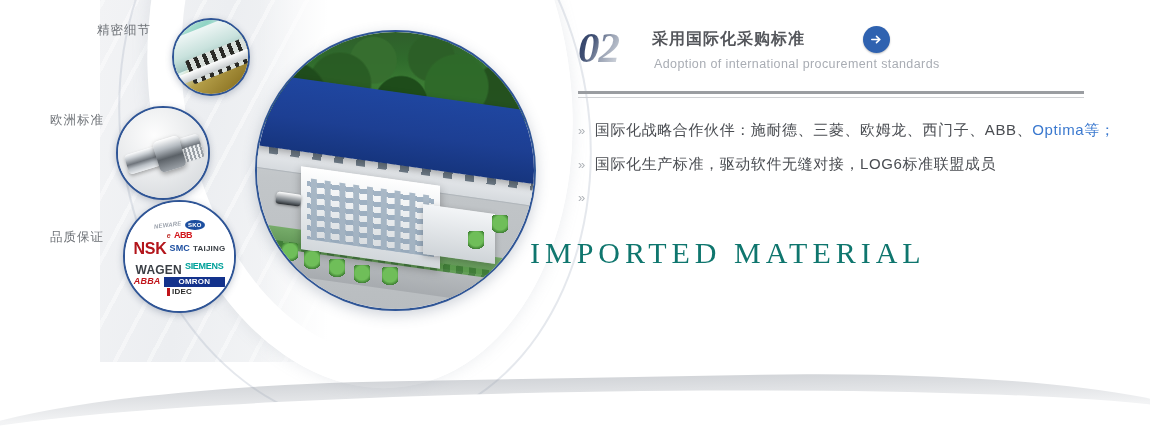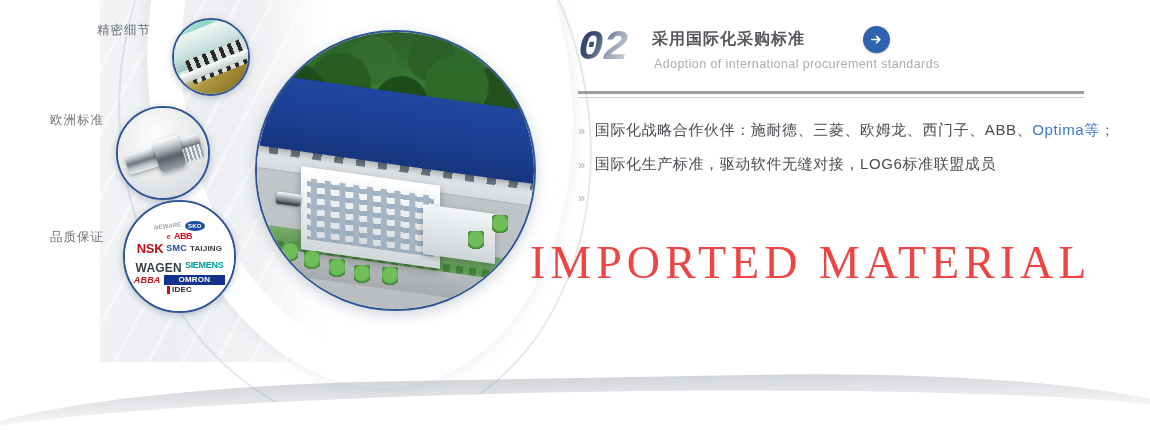--- a/index.html
+++ b/index.html
@@ -164,21 +164,21 @@
     font-size: 7px;
     font-weight: bold;
     line-height: 1;
     white-space: nowrap;
     letter-spacing: .2px;
   }
   .b-neware { color:#9aa1ab; font-style: italic; font-size:6px; transform: rotate(-7deg); }
   .b-sko { color:#ffffff; background:#1d4fa0; border-radius:50%; padding:2px 3px; font-size:6px; }
   .b-ecom { color:#c0322c; font-size:7px; font-style: italic; }
   .b-abb  { color:#d2141a; letter-spacing:-.4px; font-size:9px; }
-  .b-nsk  { color:#b3151b; font-size:13px; letter-spacing:-.3px; }
+  .b-nsk  { color:#b3151b; font-size:16px; letter-spacing:-.3px; }
   .b-smc  { color:#1d4fa0; font-size:9px;text-align:center; }
   .b-taijing { color:#3a3f45; font-size:8px; }
   .b-wagen{ color:#3a3f45; font-size:12px;margin-top:6px; }
   .b-siemens{ color:#00a19a; font-size:9px; letter-spacing:-.3px; }
   .b-abba { color:#c0141a; font-size:9px; font-style:italic; }
   .b-omron{ color:#ffffff; background:#13328c; padding:1px 15px; font-size:8px; }
   .b-idec { color:#2a2a2a; font-size:8px; border-left:3px solid #c0141a; padding-left:2px; }
   .brand-row { display:flex; align-items:center; justify-content:center; gap:3px; width:100%; }
 
   
@@ -304,21 +304,21 @@
     position: absolute; left: 0; top: 2px;
     font-size: 43px;
     font-weight: bold;
     font-style: italic;
     letter-spacing: -1px;
     line-height: 1;
     background: linear-gradient(118deg, #2c3c63 0%, #3f4f73 34%, #9aa3b4 62%, #dfe2e7 100%);
     -webkit-background-clip: text;
     background-clip: text;
     color: transparent;
-    font-family: Liberation Mono, monospace;
+    font-family: Liberation Serif, serif;
   }
   .head-main {
     position: absolute; left: 74px; top: 0px;
     font-size: 16px;
     font-weight: bold;
     color: #55575c;
     letter-spacing: 1px;
     line-height: 30px;
     white-space: nowrap;
   }
@@ -368,23 +368,23 @@
     margin-right: 9px;
     flex: 0 0 auto;
   }
   .hl { color: #3b79cf; }
 
   .watermark {
     position: absolute;
     left: 530px;
     top: 236px;
     font-family: "Liberation Serif", "DejaVu Serif", serif;
-    font-size: 46px;
+    font-size: 30px;
     letter-spacing: 5px;
-    color: #ef4444;
+    color: #0f766e;
     white-space: nowrap;
     user-select: none;
   }
 
   
   .bottom-band {
     position: absolute;
     left: -60px; top: 378px;
     width: 1280px; height: 130px;
     border-radius: 50% / 70%;

